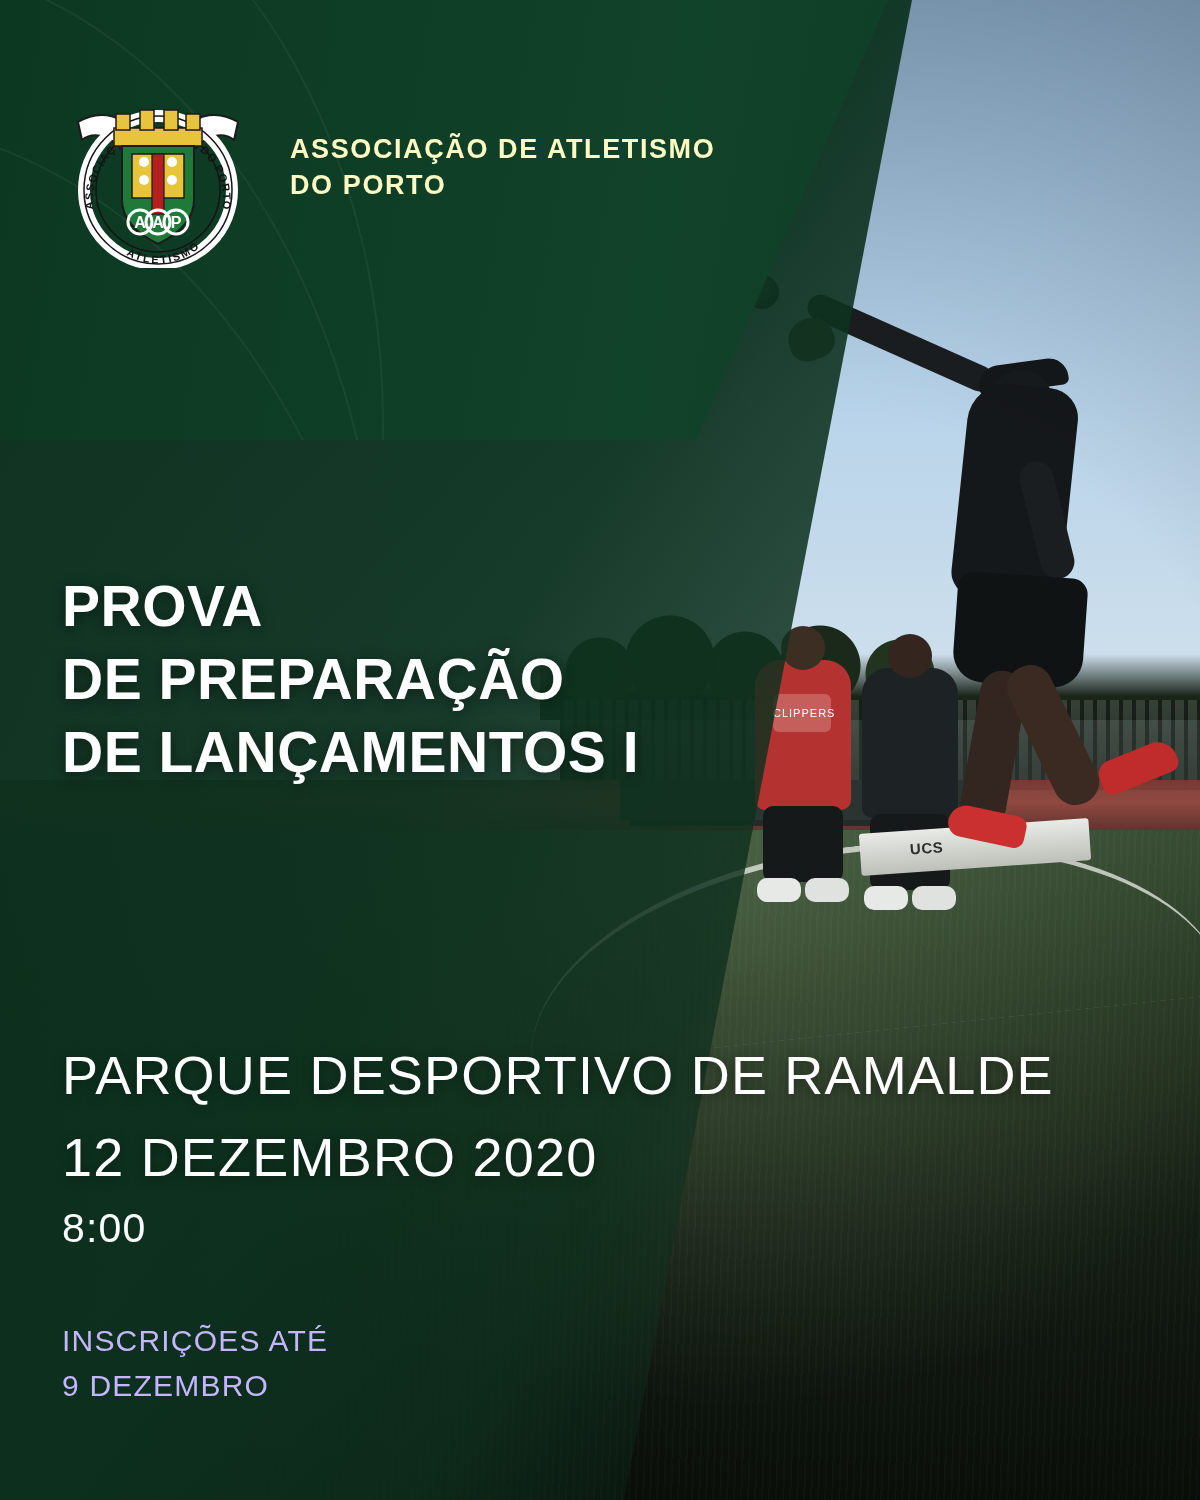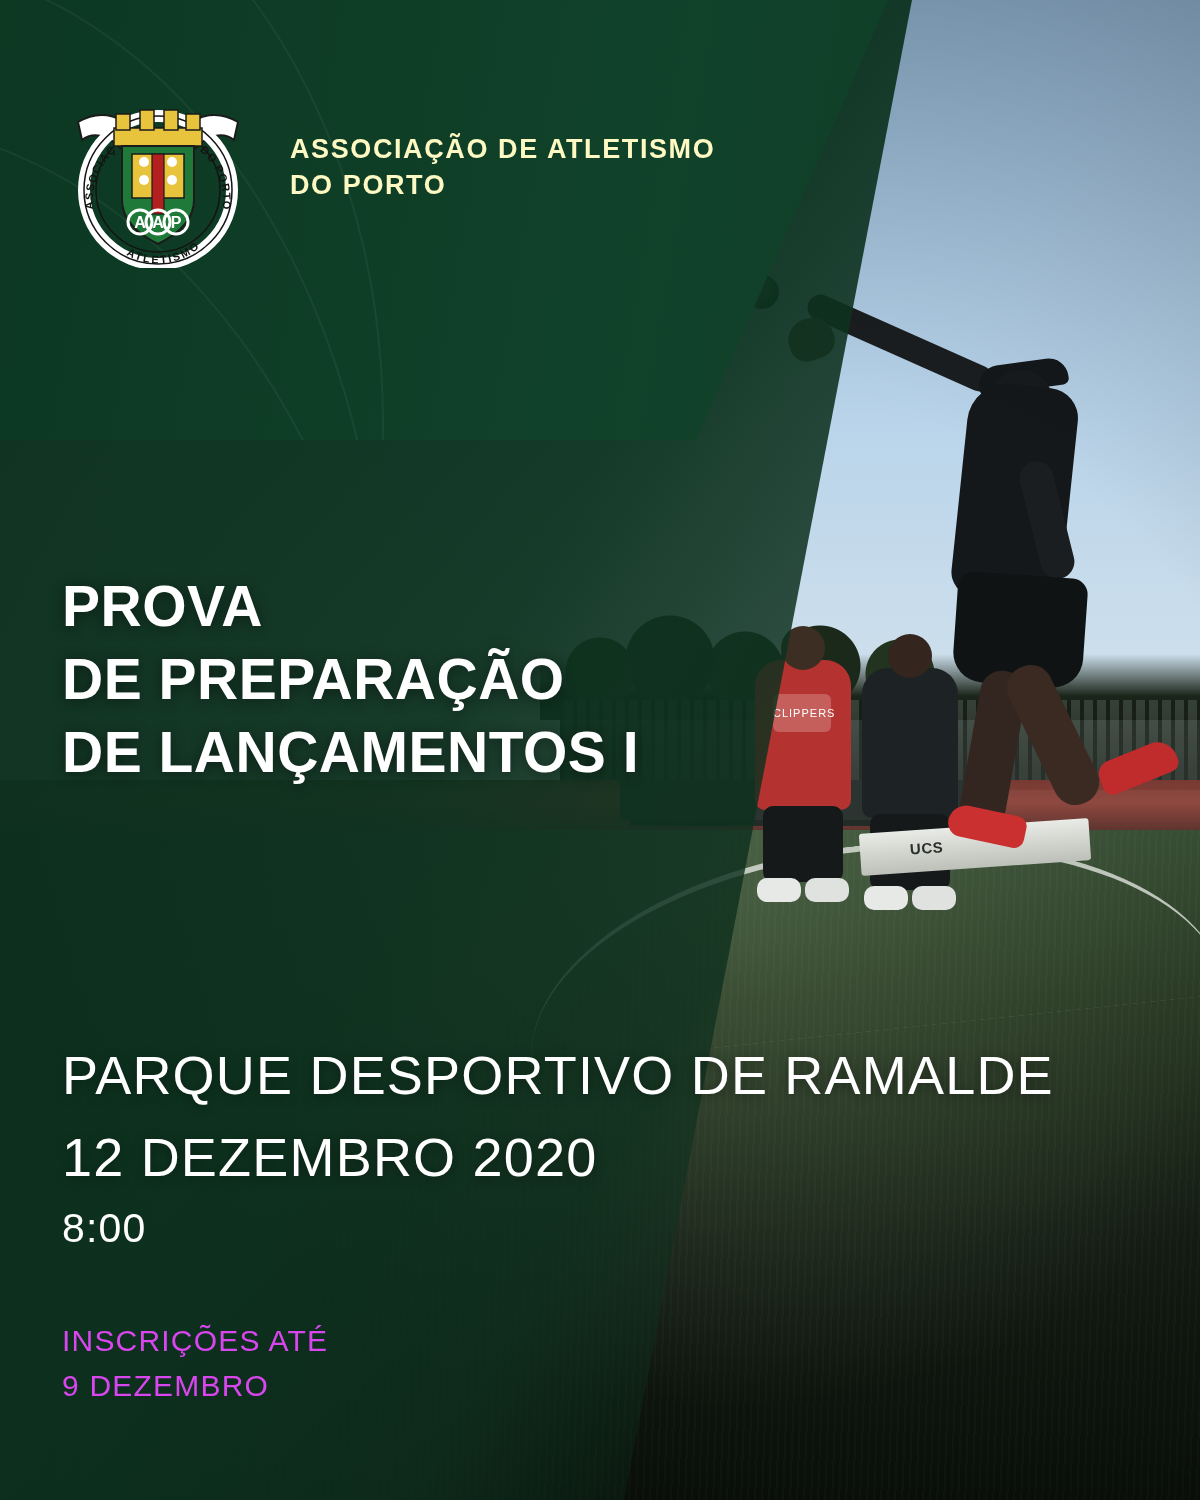--- a/index.html
+++ b/index.html
@@ -349,21 +349,21 @@
     top: 1205px;
     color: #ffffff;
     font-size: 41px;
     font-weight: 300;
     letter-spacing: 1.2px;
   }
   .deadline {
     position: absolute;
     left: 62px;
     top: 1318px;
-    color: #d946ef;
+    color: #c4b5fd;
     font-size: 30px;
     font-weight: 400;
     line-height: 1.5;
     letter-spacing: 1.2px;
     text-transform: uppercase;
     white-space: pre-line;
   }
 </style>
 </head>
 <body>

